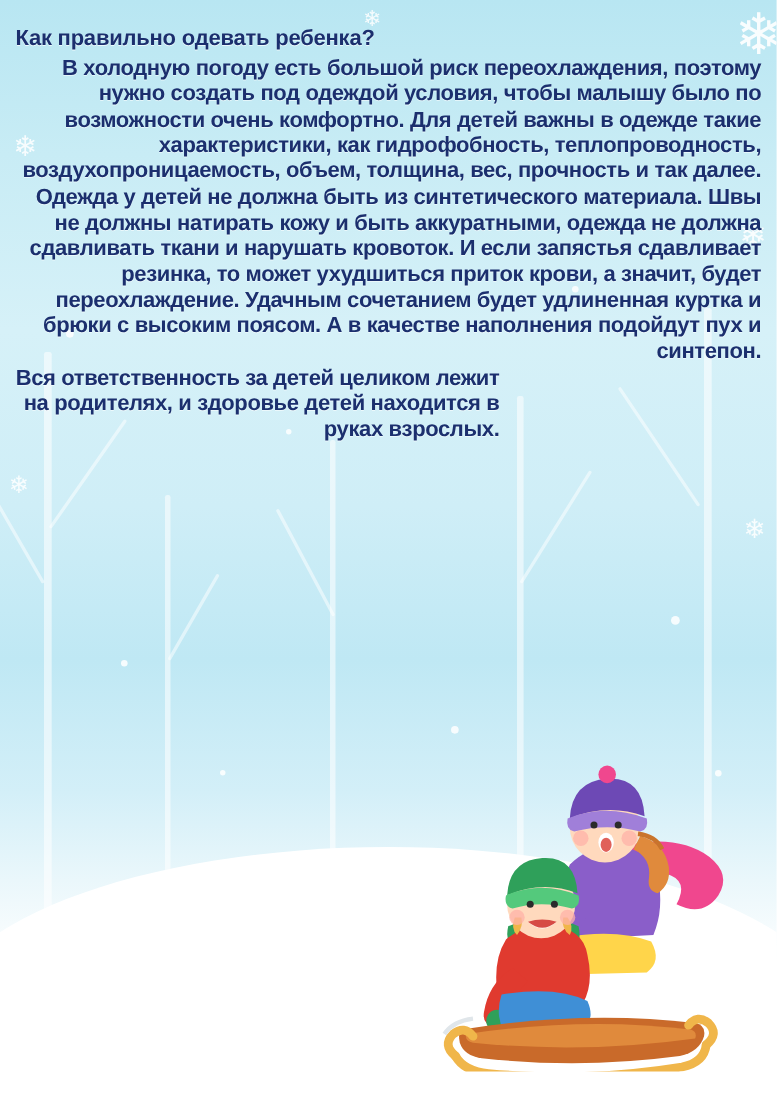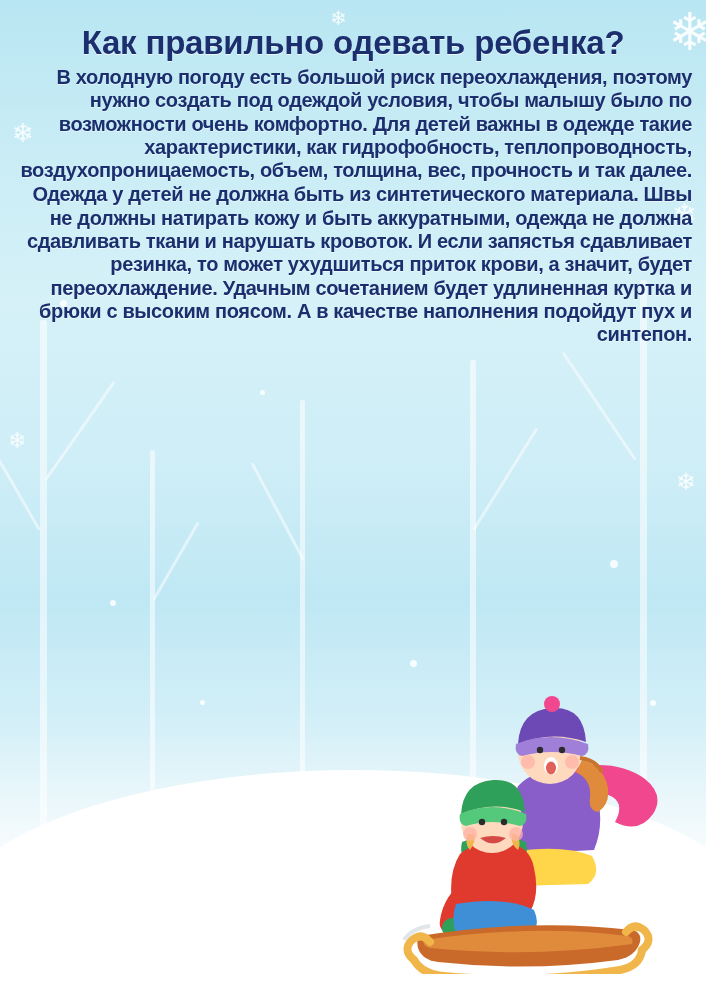--- a/index.html
+++ b/index.html
@@ -82,22 +82,22 @@
   
   .content {
     position: absolute;
     left: 0;
     top: 0;
     width: 706px;
     padding: 24px 14px 0 14px;
     box-sizing: border-box;
   }
   .title {
-    text-align: center;
-    font-size: 33px;
+    text-align: left;
+    font-size: 20px;
     font-weight: bold;
     color: #1b2f6e;
     letter-spacing: -0.2px;
     margin: 0 0 4px 0;
     text-shadow: 0 1px 0 rgba(255,255,255,0.7);
   }
   p.para {
     margin: 0;
     font-size: 20px;
     font-weight: bold;
@@ -162,20 +162,21 @@
     <div class="dot" style="left:650px; top:700px; width:6px; height:6px;"></div>
 
     <div class="snow-hill second"></div>
     <div class="snow-hill"></div>
   </div>
 
   <div class="content">
     <h1 class="title">Как правильно одевать ребенка?</h1>
     <p class="para">В холодную погоду есть большой риск переохлаждения, поэтому нужно создать под одеждой условия, чтобы малышу было по возможности очень комфортно. Для детей важны в одежде такие характеристики, как гидрофобность, теплопроводность, воздухопроницаемость, объем, толщина, вес, прочность и так далее.</p>
     <p class="para">Одежда у детей не должна быть из синтетического материала. Швы не должны натирать кожу и быть аккуратными, одежда не должна сдавливать ткани и нарушать кровоток. И если запястья сдавливает резинка, то может ухудшиться приток крови, а значит, будет переохлаждение. Удачным сочетанием будет удлиненная куртка и брюки с высоким поясом. А в качестве наполнения подойдут пух и синтепон.</p>
+    <p class="para narrow2">Вся ответственность за детей целиком лежит на родителях, и здоровье детей находится в руках взрослых.</p>
   </div>
 
   <div class="illo">
     <svg viewBox="0 0 300 300" width="300" height="300" aria-hidden="true">
 
       <path d="M150 100 q60 -20 95 5 q20 16 8 35 q-14 20 -38 8 q12 -22 -10 -28 q-24 -6 -55 -6 z" fill="#f0478e"></path>
 
       <path d="M118 112 q18 -18 44 -16 q30 2 36 28 q6 28 -4 52 l-78 4 q-10 -40 2 -68 z" fill="#8a5ec9"></path>
 
       <path d="M124 140 q-22 18 -26 44 q-2 12 10 14 q12 2 14 -10 q4 -22 16 -34 z" fill="#8a5ec9"></path>

